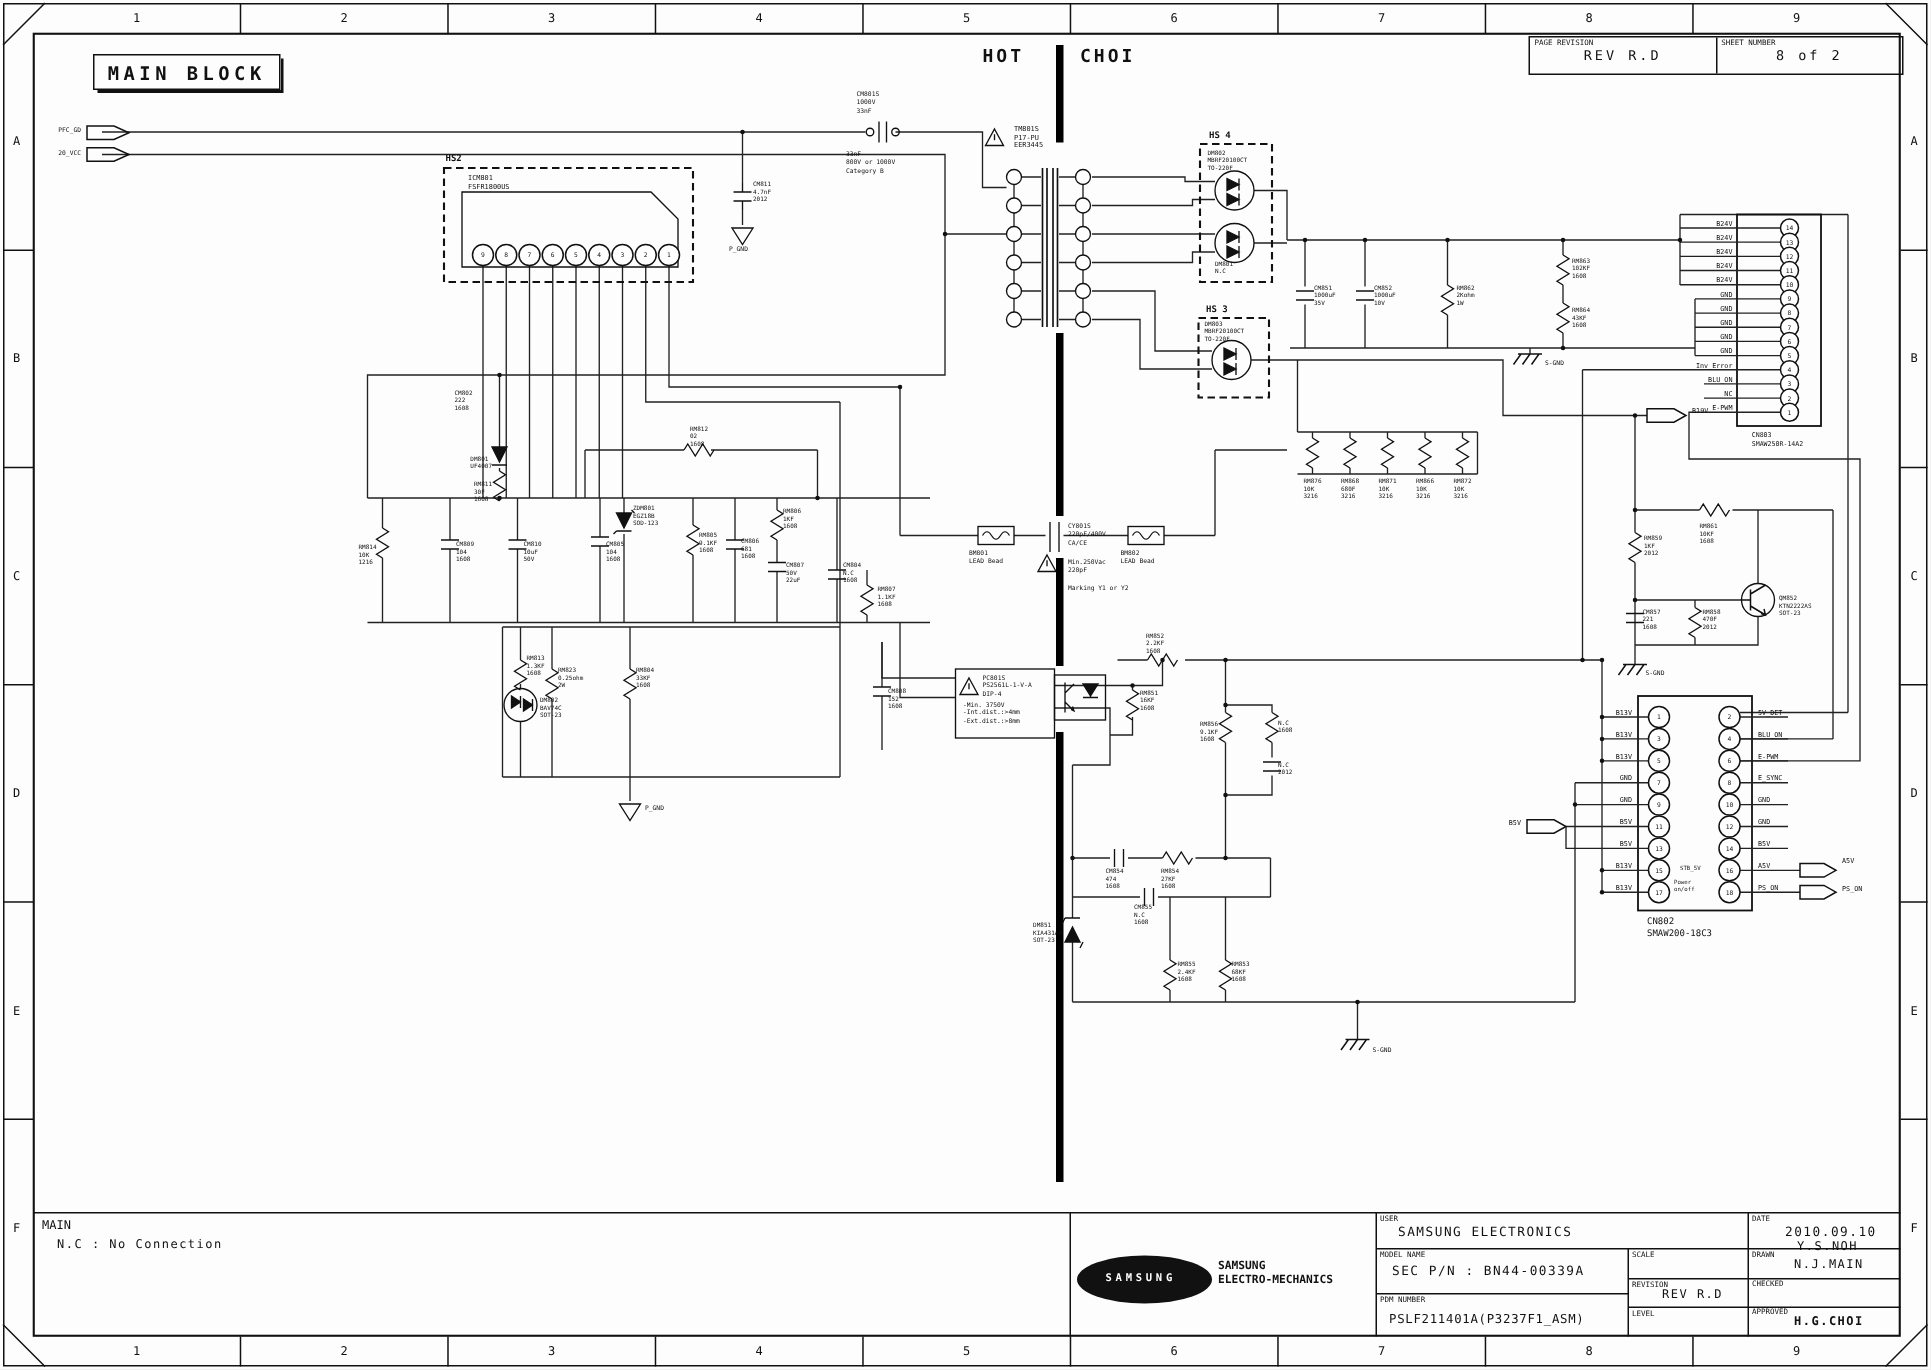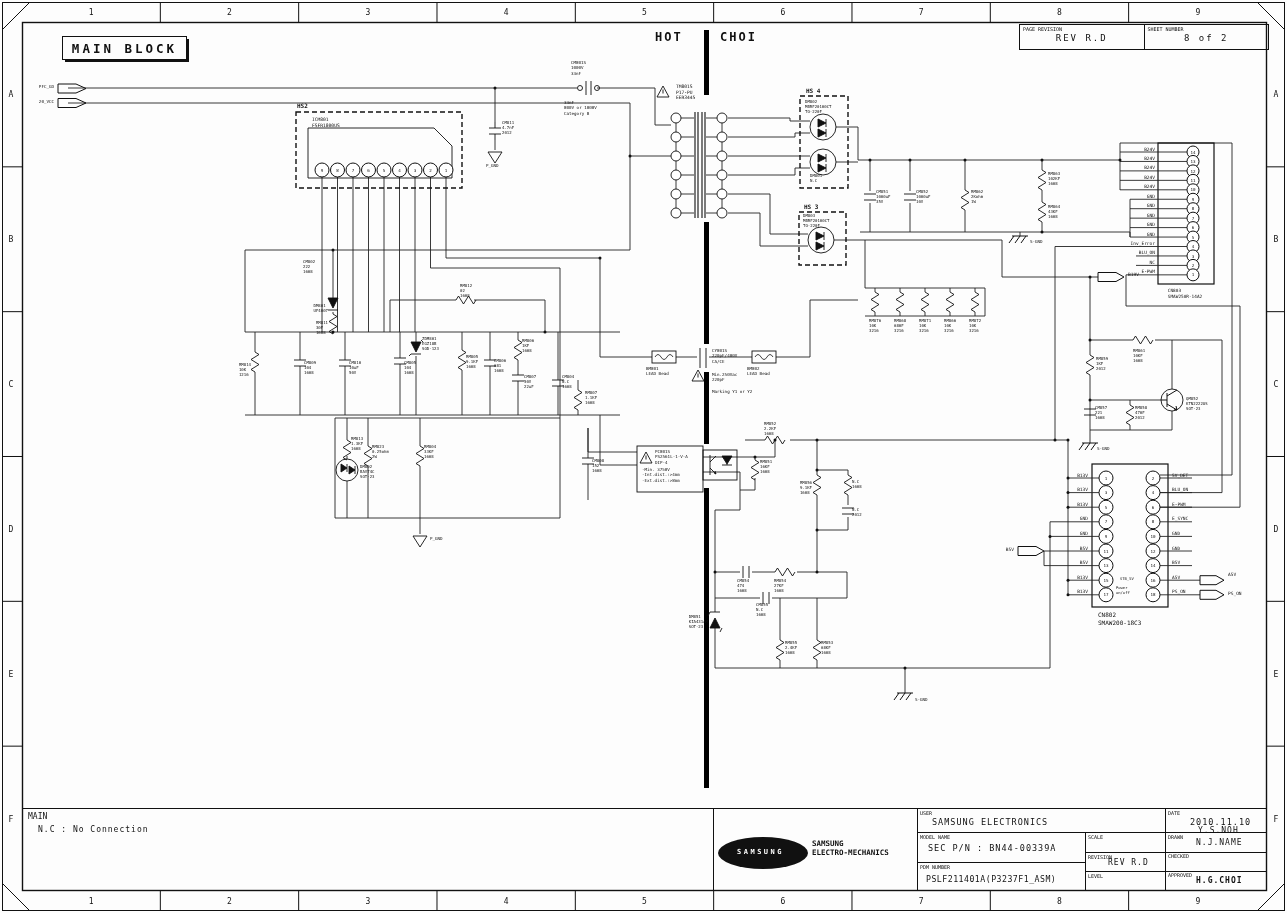--- a/index.html
+++ b/index.html
@@ -443,31 +443,31 @@
   </div>
 
   <div id="note-block">
     <div id="note-title">MAIN</div>
     <div id="note-text">N.C : No Connection</div>
   </div>
 
   <span class="tb-label" style="left:920px;top:810px;">USER</span>
   <span class="tb-value" style="left:932px;top:817px;text-align:right;">SAMSUNG ELECTRONICS</span>
   <span class="tb-label" style="left:1168px;top:810px;">DATE</span>
-  <span class="tb-value" style="left:1190px;top:817px;">2010.11.10</span>
+  <span class="tb-value" style="left:1190px;top:817px;">2010.09.10</span>
   <span class="tb-label" style="left:920px;top:834px;">MODEL NAME</span>
   <span class="tb-value" style="left:928px;top:843px;">SEC P/N : BN44-00339A</span>
   <span class="tb-label" style="left:1088px;top:834px;">SCALE</span>
   <span class="tb-value" style="left:1110px;top:840px;"></span>
   <span class="tb-label" style="left:1088px;top:854px;">REVISION</span>
   <span class="tb-value" style="left:1108px;top:858px;font-size:8px;">REV R.D</span>
   <span class="tb-label" style="left:1088px;top:873px;">LEVEL</span>
   <span class="tb-value" style="left:1110px;top:879px;"></span>
   <span class="tb-label" style="left:1168px;top:834px;">DRAWN</span>
-  <span class="tb-value" style="left:1196px;top:838px;font-size:8px;">N.J.NAME</span>
+  <span class="tb-value" style="left:1196px;top:838px;font-size:8px;">N.J.MAIN</span>
   <span class="tb-label" style="left:1168px;top:853px;">CHECKED</span>
   <span class="tb-value" style="left:1198px;top:826px;font-size:8px;">Y.S.NOH</span>
   <span class="tb-label" style="left:1168px;top:872px;">APPROVED</span>
   <span class="tb-value" style="left:1196px;top:876px;font-size:8px;font-weight:bold;">H.G.CHOI</span>
   <span class="tb-label" style="left:920px;top:864px;">PDM NUMBER</span>
   <span class="tb-value" style="left:926px;top:874px;font-size:8.2px;letter-spacing:0.5px;">PSLF211401A(P3237F1_ASM)</span>
   <span id="logo-text">SAMSUNG</span>
   <span id="logo-company">SAMSUNG
 ELECTRO-MECHANICS</span>
 

